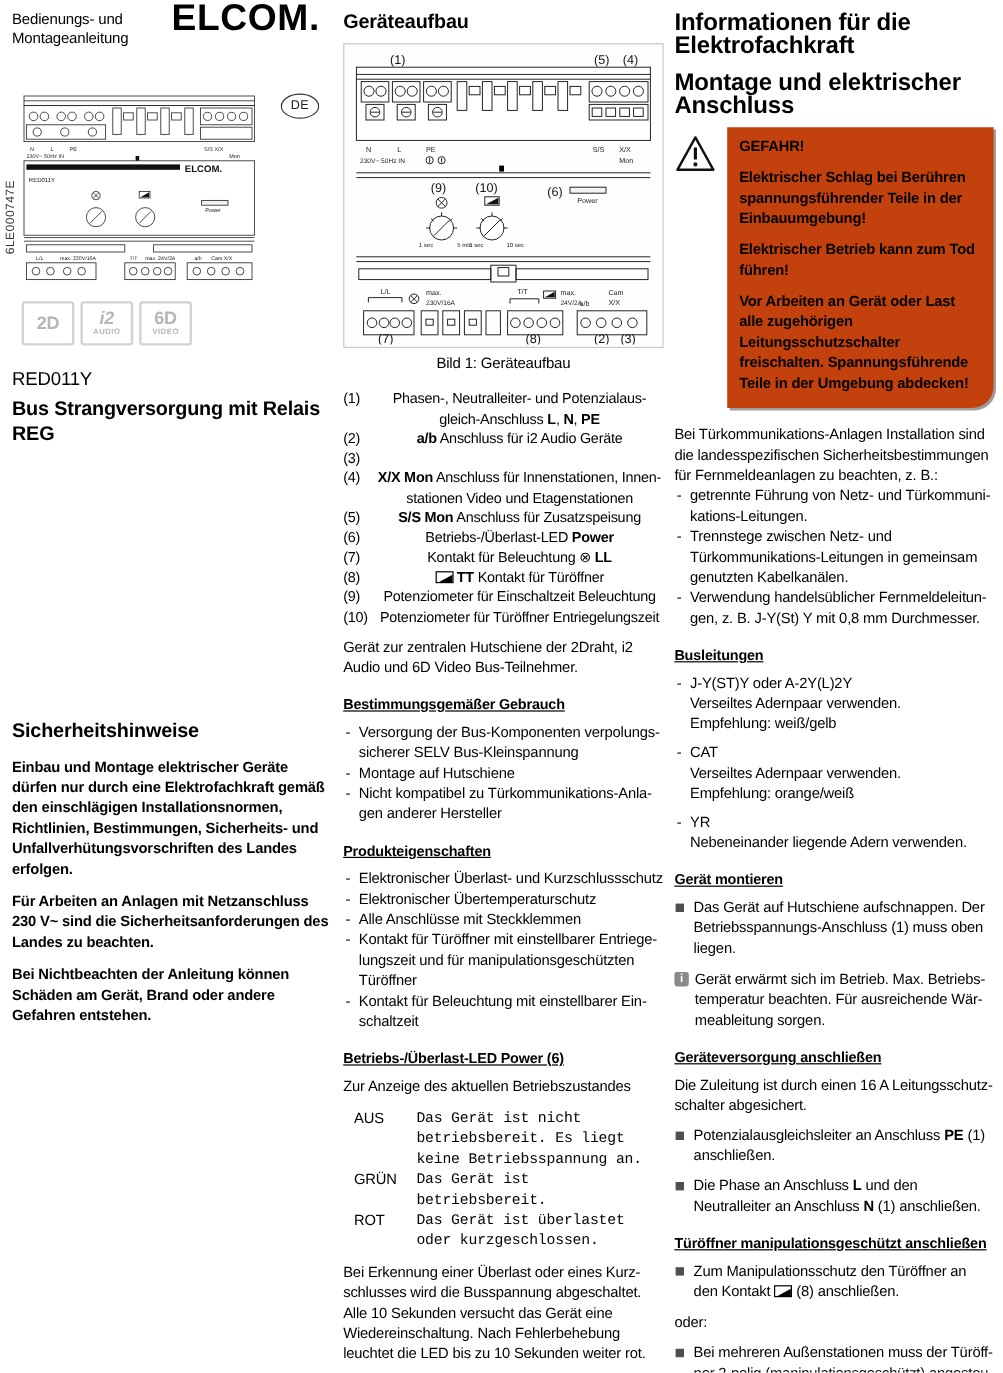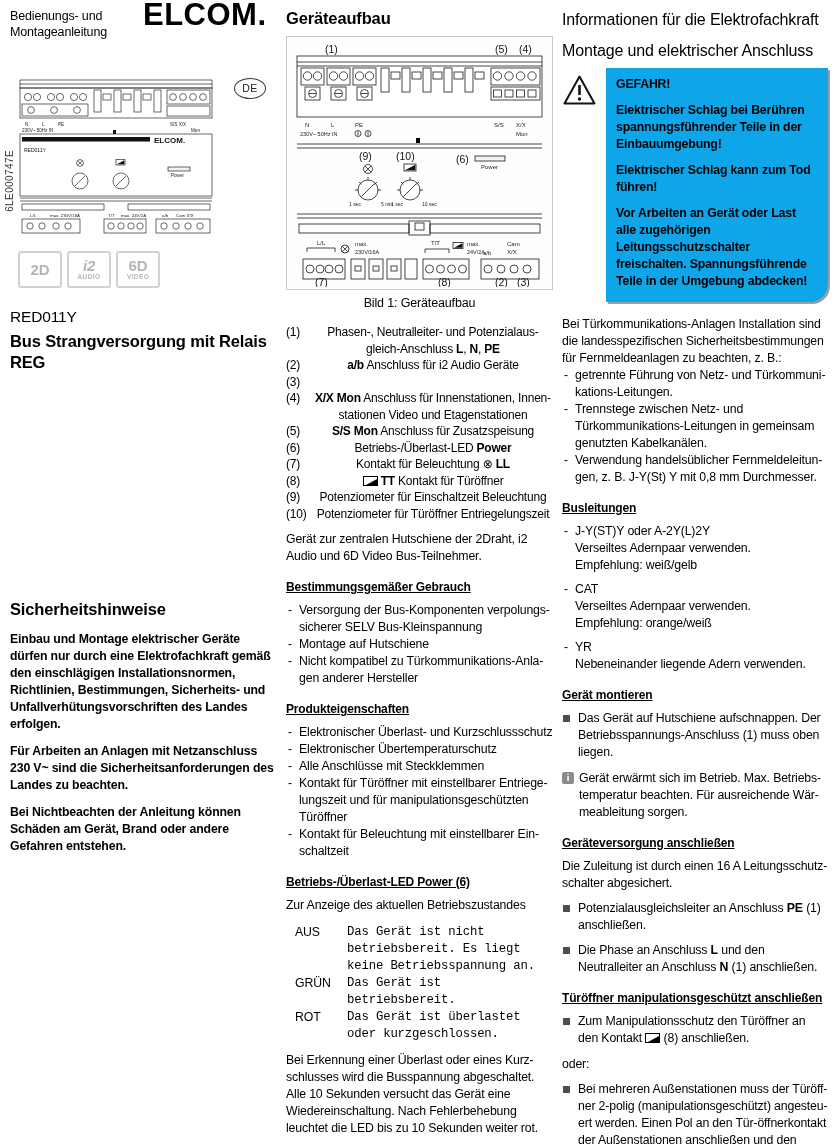--- a/index.html
+++ b/index.html
@@ -24,21 +24,21 @@
          display:flex;flex-direction:column;align-items:center;justify-content:center;font-weight:bold;}
   .badge .top{font-size:15px;line-height:15px;}
   .badge.italic .top{font-style:italic;}
   .badge .sub{font-size:6.5px;letter-spacing:0.4px;line-height:8px;}
   .badge .sub:empty{display:none;}
 
   .product-code{margin-top:20px;font-size:15.5px;}
   .product-title{margin-top:6px;font-size:16.5px;font-weight:bold;line-height:21px;}
 
   .h-big{font-size:16.5px;font-weight:bold;line-height:20px;margin:0;}
-  .h-mid{font-size:16px;font-weight:normal;line-height:19px;margin:0;}
+  .h-mid{font-size:20px;font-weight:bold;line-height:19px;margin:0;}
   .h-sub{font-size:12px;font-weight:bold;margin:14px 0 6px 0;text-decoration:underline;}
 
   .safety{margin-top:226px;}
   .safety p{font-weight:bold;margin:10px 0 0 0;}
   .safety .h-big{margin-bottom:12px;}
 
   .figure{margin-top:8px;border:1.5px solid #c9c9c9;background:#fefefe;padding:6px 2px 2px 2px;}
   .fig-caption{text-align:center;font-size:12.5px;margin-top:5px;}
   .legend{margin-top:12px;}
   .leg{display:flex;font-size:12px;letter-spacing:-0.2px;line-height:16.5px;}
@@ -53,21 +53,21 @@
   .note{position:relative;padding-left:17px;margin:9px 0 0 0;}
   .note .ic{position:absolute;left:0;top:2px;width:12px;height:12px;background:#8a8a8a;border-radius:2px;
             color:#fff;font-size:9.5px;line-height:12px;text-align:center;font-weight:bold;}
   .states{margin-top:10px;padding-left:9px;}
   .state{display:flex;}
   .state .k{flex:none;width:52px;}
   .state .v{flex:1;font-family:Liberation Mono, monospace;}
 
   .danger{display:flex;margin-top:8px;}
   .danger .icol{flex:none;width:44px;padding-top:6px;}
-  .danger .bd{flex:1;background:#0ea5e9;padding:8px 10px 12px 10px;border-radius:0 0 18px 0;
+  .danger .bd{flex:1;background:#c2410c;padding:8px 10px 12px 10px;border-radius:0 0 18px 0;
               box-shadow:2px 2px 0 #9e9e9e;font-weight:bold;}
   .danger .bd p{margin:0 0 9px 0;}
   .danger .bd p:last-child{margin-bottom:0;}
   .danger .title{margin-bottom:6px;}
 
   .opener{display:inline-block;width:13px;height:8px;border:1px solid #000;position:relative;
           vertical-align:-1px;}
   .opener::after{content:"";position:absolute;right:0;bottom:0;width:0;height:0;
                  border-left:11px solid transparent;border-bottom:6px solid #000;}
   .lamp{font-size:12px;}
@@ -438,21 +438,21 @@
       <div class="icol">
         <svg width="35" height="32" viewBox="0 0 35 32">
           <path d="M17.5 2.5 L32.5 29.5 L2.5 29.5 Z" fill="#fff" stroke="#111" stroke-width="2" stroke-linejoin="round"></path>
           <line x1="17.5" y1="11" x2="17.5" y2="21" stroke="#111" stroke-width="2.6"></line>
           <circle cx="17.5" cy="25" r="1.7" fill="#111"></circle>
         </svg>
       </div>
       <div class="bd">
         <p class="title">GEFAHR!</p>
         <p>Elektrischer Schlag bei Berühren spannungsführender Teile in der Ein­bauumgebung!</p>
-        <p>Elektrischer Schlag kann zum Tod führen!</p>
+        <p>Elektrischer Betrieb kann zum Tod führen!</p>
         <p>Vor Arbeiten an Gerät oder Last alle zugehörigen Leitungsschutzschalter freischalten. Spannungsführende Teile in der Umgebung abdecken!</p>
       </div>
     </div>
 
     <p class="body" style="margin-top:14px">Bei Türkommunikations-Anlagen Installation sind die landesspezifischen Sicherheitsbestimmungen für Fernmeldeanlagen zu beachten, z. B.:</p>
     <div class="dash">getrennte Führung von Netz- und Türkommuni­kations-Leitungen.</div>
     <div class="dash">Trennstege zwischen Netz- und Türkommunika­tions-Leitungen in gemeinsam genutzten Kabel­kanälen.</div>
     <div class="dash">Verwendung handelsüblicher Fernmeldeleitun­gen, z. B. J-Y(St) Y mit 0,8 mm Durchmesser.</div>
 
     <div class="h-sub">Busleitungen</div>

